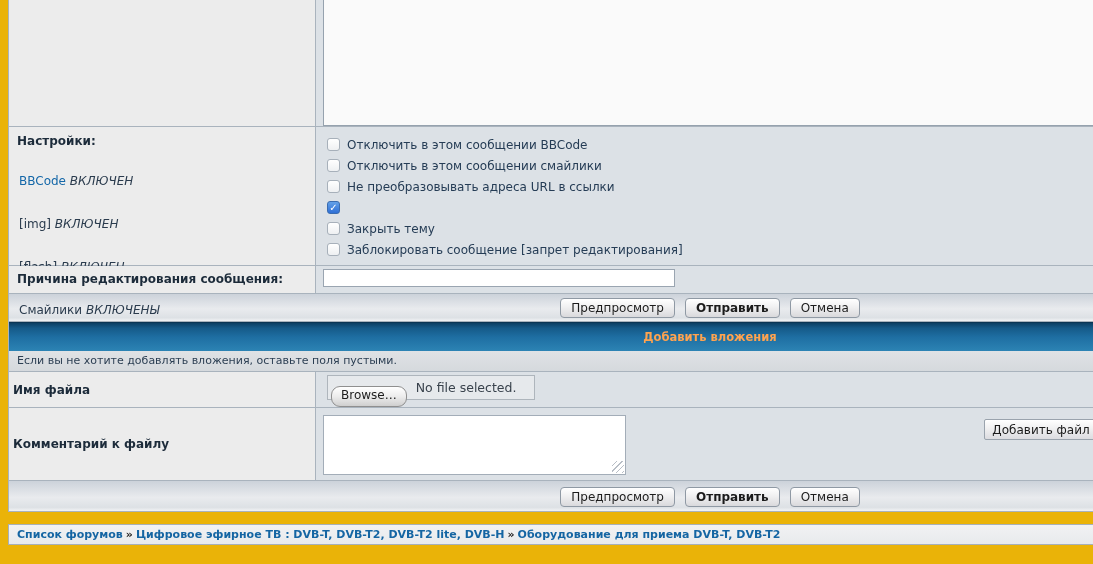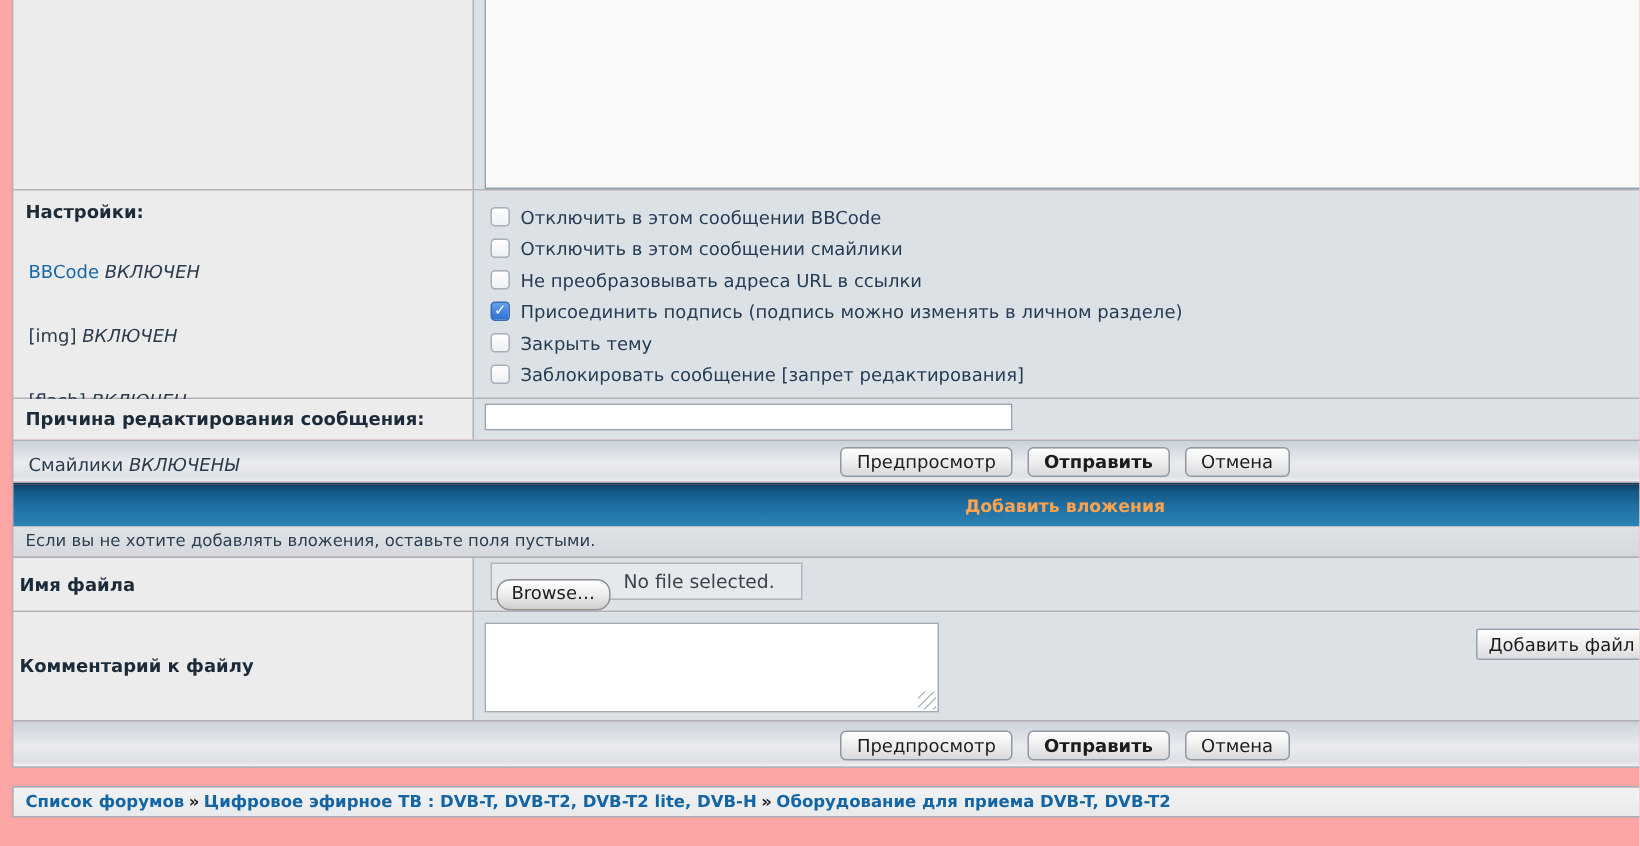--- a/index.html
+++ b/index.html
@@ -3,21 +3,21 @@
 <meta charset="utf-8">
 <style>
   html, body { margin: 0; padding: 0; overflow: hidden; }
   body {
     width: 1093px; height: 564px;
     background: #ffffff;
     font-family: "DejaVu Sans", "Liberation Sans", sans-serif;
     font-size: 12px;
     color: #253c55;
   }
-  #viewport { position: relative; width: 1093px; height: 564px; overflow: hidden; background: #fca5a5; }
+  #viewport { position: relative; width: 1093px; height: 564px; overflow: hidden; background: #eab308; }
 
   
   .main-table {
     position: absolute; left: 8px; top: 0; width: 1402px;
     border-left: 1px solid #a9b3bd;
   }
   .trow { display: flex; border-bottom: 1px solid #a9b3bd; position: relative; }
   .cell-l {
     width: 307px; flex: 0 0 307px;
     background: #ececec;
@@ -198,21 +198,20 @@
             <span class="opt-label">Отключить в этом сообщении смайлики</span>
           </div>
           <div class="opt-row">
             <span class="cb"></span>
             <span class="opt-label">Не преобразовывать адреса URL в ссылки</span>
           </div>
           <div class="opt-row">
             <span class="cb checked">
                 <span class="tick">✓</span>
               </span>
-            <span class="opt-label">Присоединить подпись (подпись можно изменять в личном разделе)</span>
           </div>
           <div class="opt-row">
             <span class="cb"></span>
             <span class="opt-label">Закрыть тему</span>
           </div>
           <div class="opt-row">
             <span class="cb"></span>
             <span class="opt-label">Заблокировать сообщение [запрет редактирования]</span>
           </div>
         </div>

